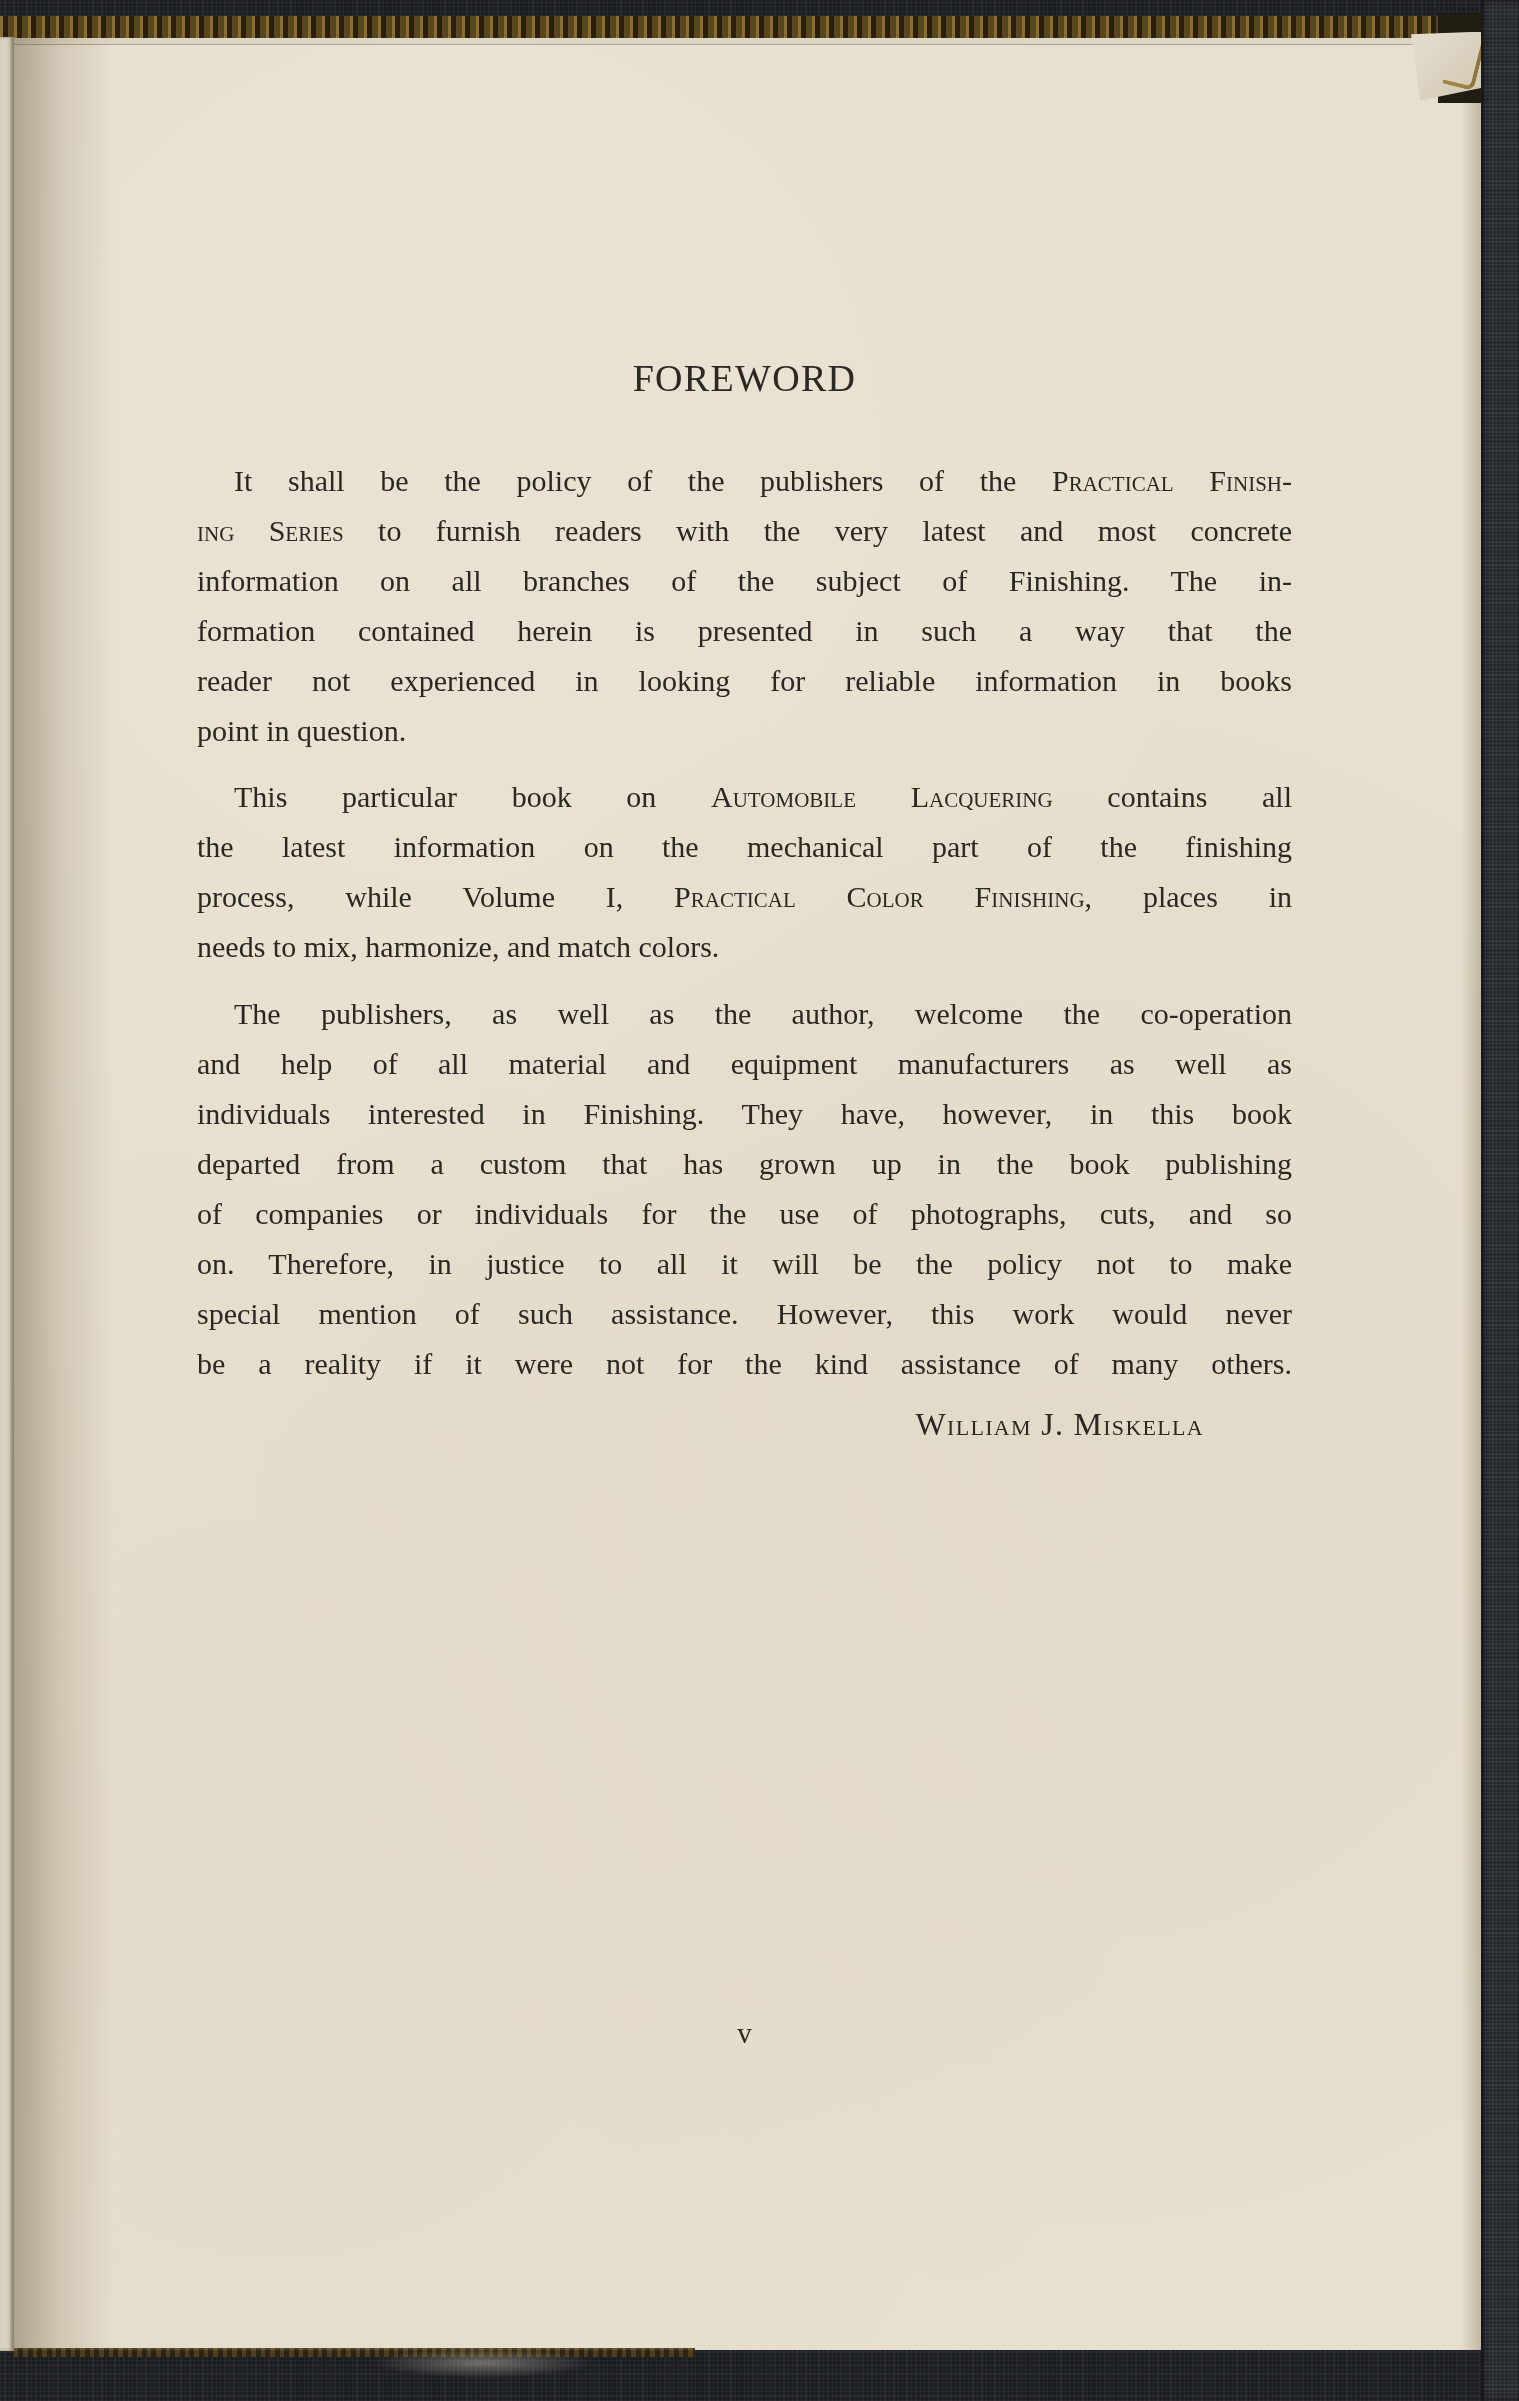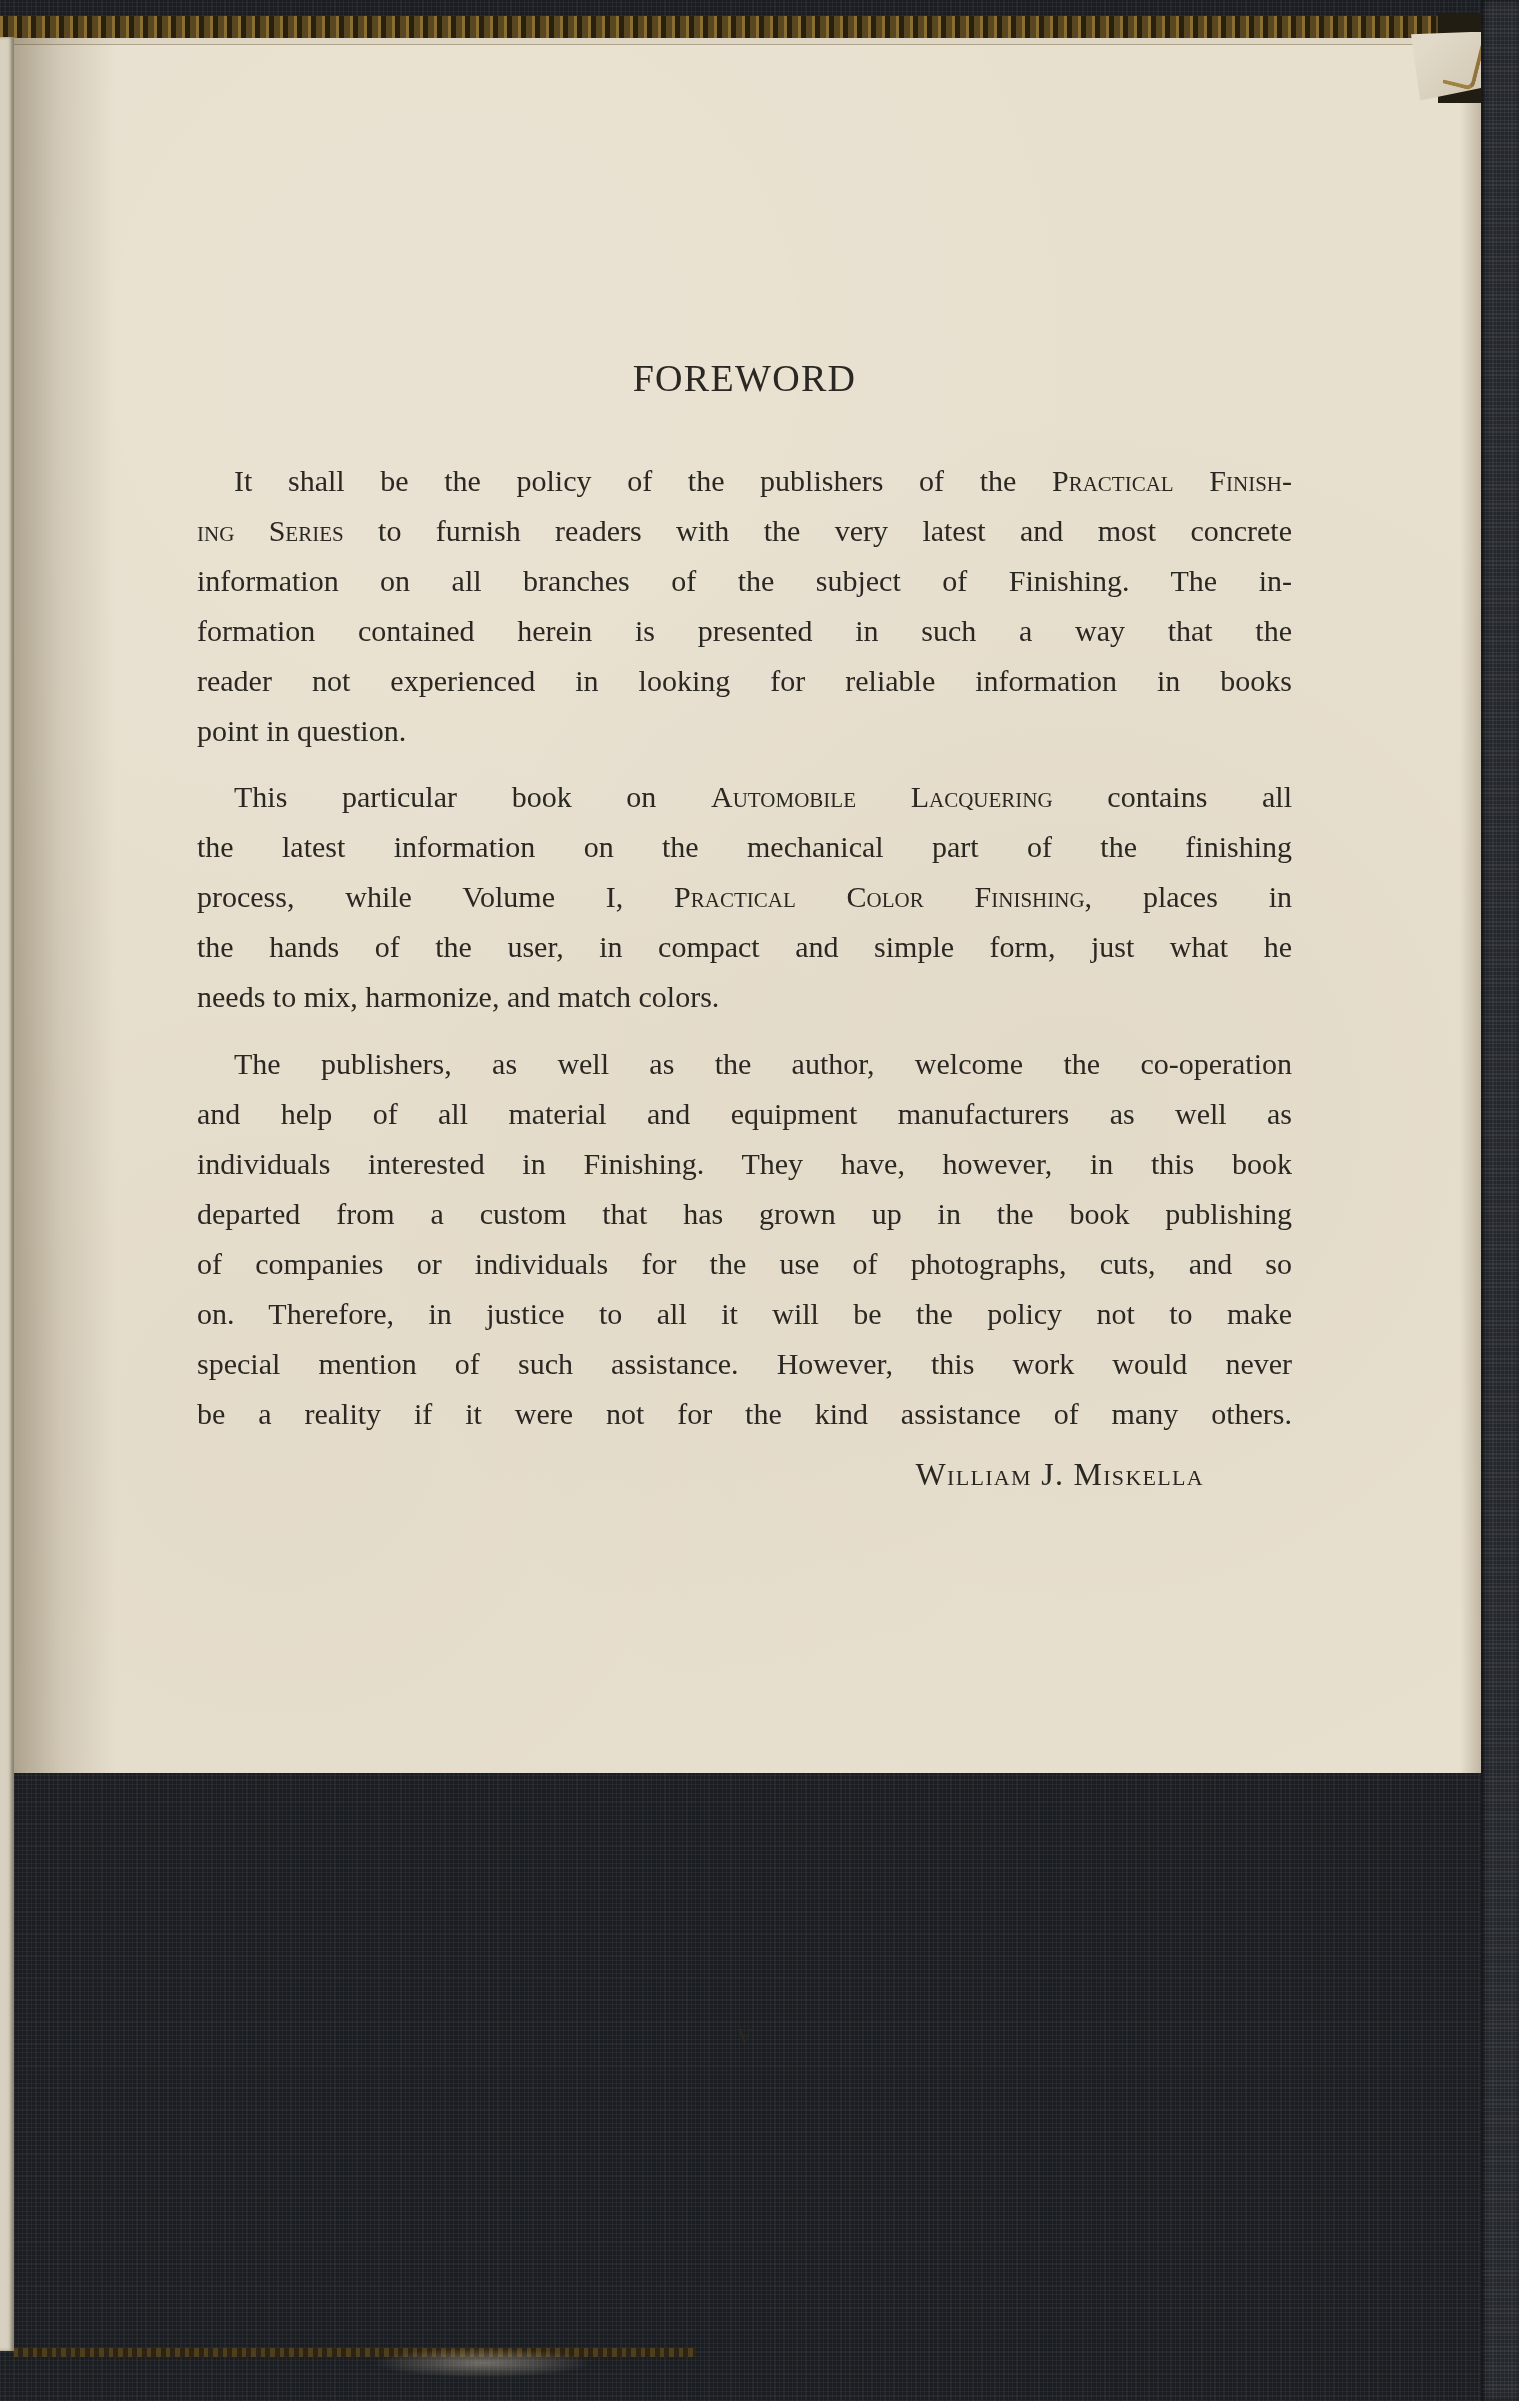--- a/index.html
+++ b/index.html
@@ -28,21 +28,21 @@
     box-shadow:0 1.9px 2.5px rgba(0,0,0,.5);
   }
   
   .facing-page-edge{
     position:absolute;left:0;top:37px;width:14px;height:2314px;
     background:#d8d1bf;
     box-shadow:inset -3.2px 0 3.2px rgba(60,50,30,.5);
   }
   
   .page{
-    position:absolute;left:14px;top:38px;width:1467px;height:1735px;
+    position:absolute;left:14px;top:38px;width:1467px;height:2312px;
     background-color:var(--paper,#e8e0cf);
     background-image:
       radial-gradient(circle at 30% 18%, rgba(255,255,255,.06), transparent 42%),
       radial-gradient(circle at 72% 62%, rgba(120,100,70,.05), transparent 48%),
       radial-gradient(circle at 18% 80%, rgba(120,100,70,.04), transparent 40%);
   }
   
   .page-top-underleaf{
     position:absolute;left:0;top:0;width:100%;height:6.3px;
     background:#ded6c4;border-bottom:1.3px solid rgba(130,112,80,.5);
@@ -132,21 +132,20 @@
             <div class="line justify"><span class="sc">ing Series</span><span> to furnish readers with the very latest and most concrete</span></div>
             <div class="line justify"><span>information on all branches of the subject of Finishing. The in-</span></div>
             <div class="line justify"><span>formation contained herein is presented in such a way that the</span></div>
             <div class="line justify"><span>reader not experienced in looking for reliable information in books</span></div>
             <div class="line"><span>point in question.</span></div>
           </div>
           <div class="para">
             <div class="line justify indent"><span>This particular book on </span><span class="sc">Automobile Lacquering</span><span> contains all</span></div>
             <div class="line justify"><span>the latest information on the mechanical part of the finishing</span></div>
             <div class="line justify"><span>process, while Volume I, </span><span class="sc">Practical Color Finishing</span><span>, places in</span></div>
-            <div class="line justify"><span>the hands of the user, in compact and simple form, just what he</span></div>
             <div class="line"><span>needs to mix, harmonize, and match colors.</span></div>
           </div>
           <div class="para">
             <div class="line justify indent"><span>The publishers, as well as the author, welcome the co-operation</span></div>
             <div class="line justify"><span>and help of all material and equipment manufacturers as well as</span></div>
             <div class="line justify"><span>individuals interested in Finishing. They have, however, in this book</span></div>
             <div class="line justify"><span>departed from a custom that has grown up in the book publishing</span></div>
             <div class="line justify"><span>of companies or individuals for the use of photographs, cuts, and so</span></div>
             <div class="line justify"><span>on. Therefore, in justice to all it will be the policy not to make</span></div>
             <div class="line justify"><span>special mention of such assistance. However, this work would never</span></div>

